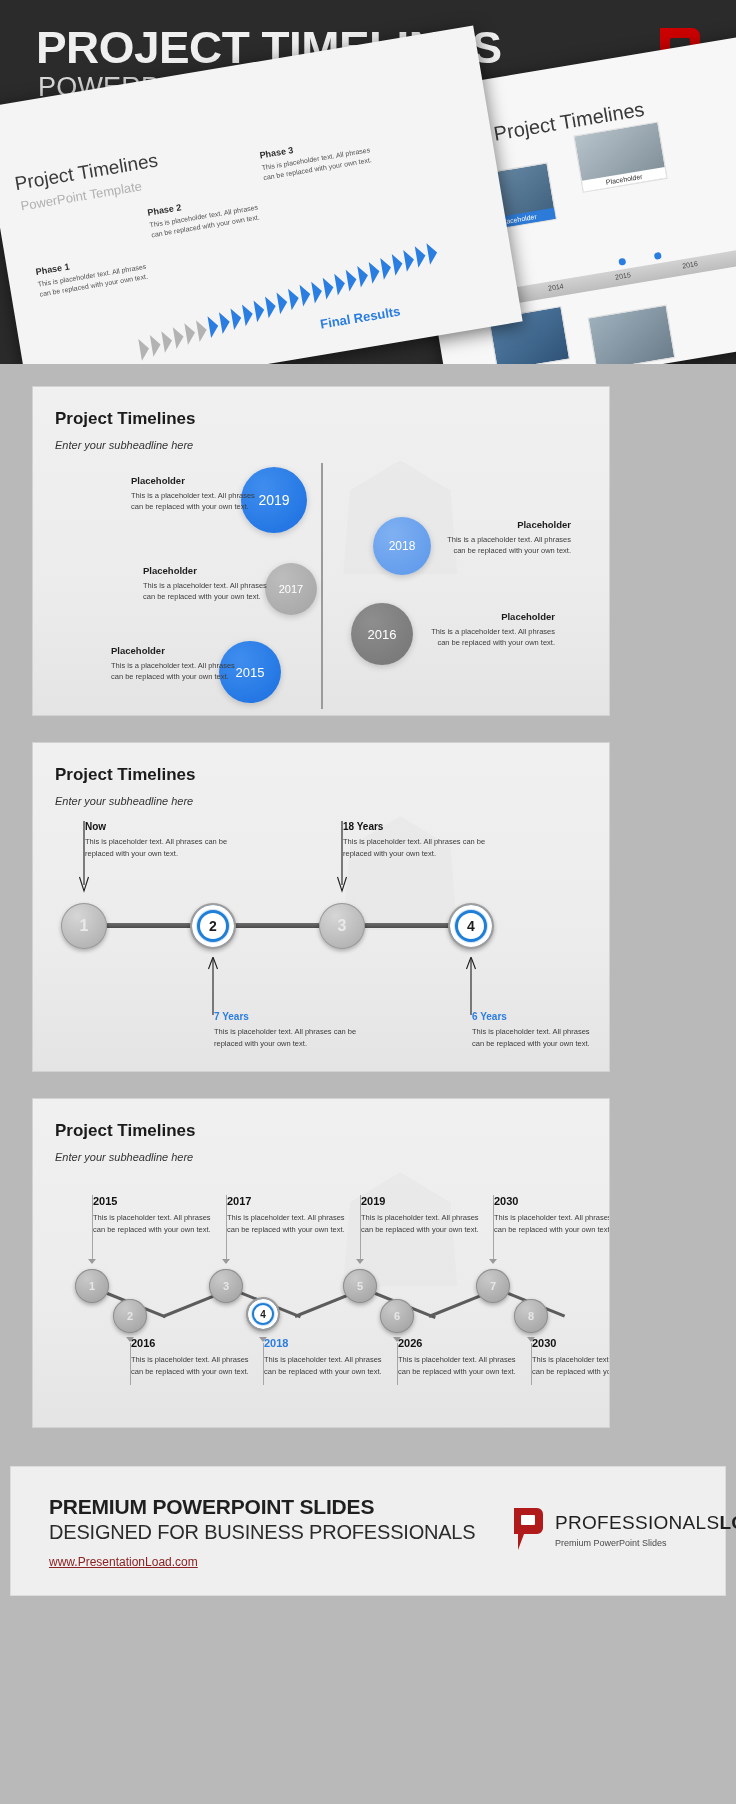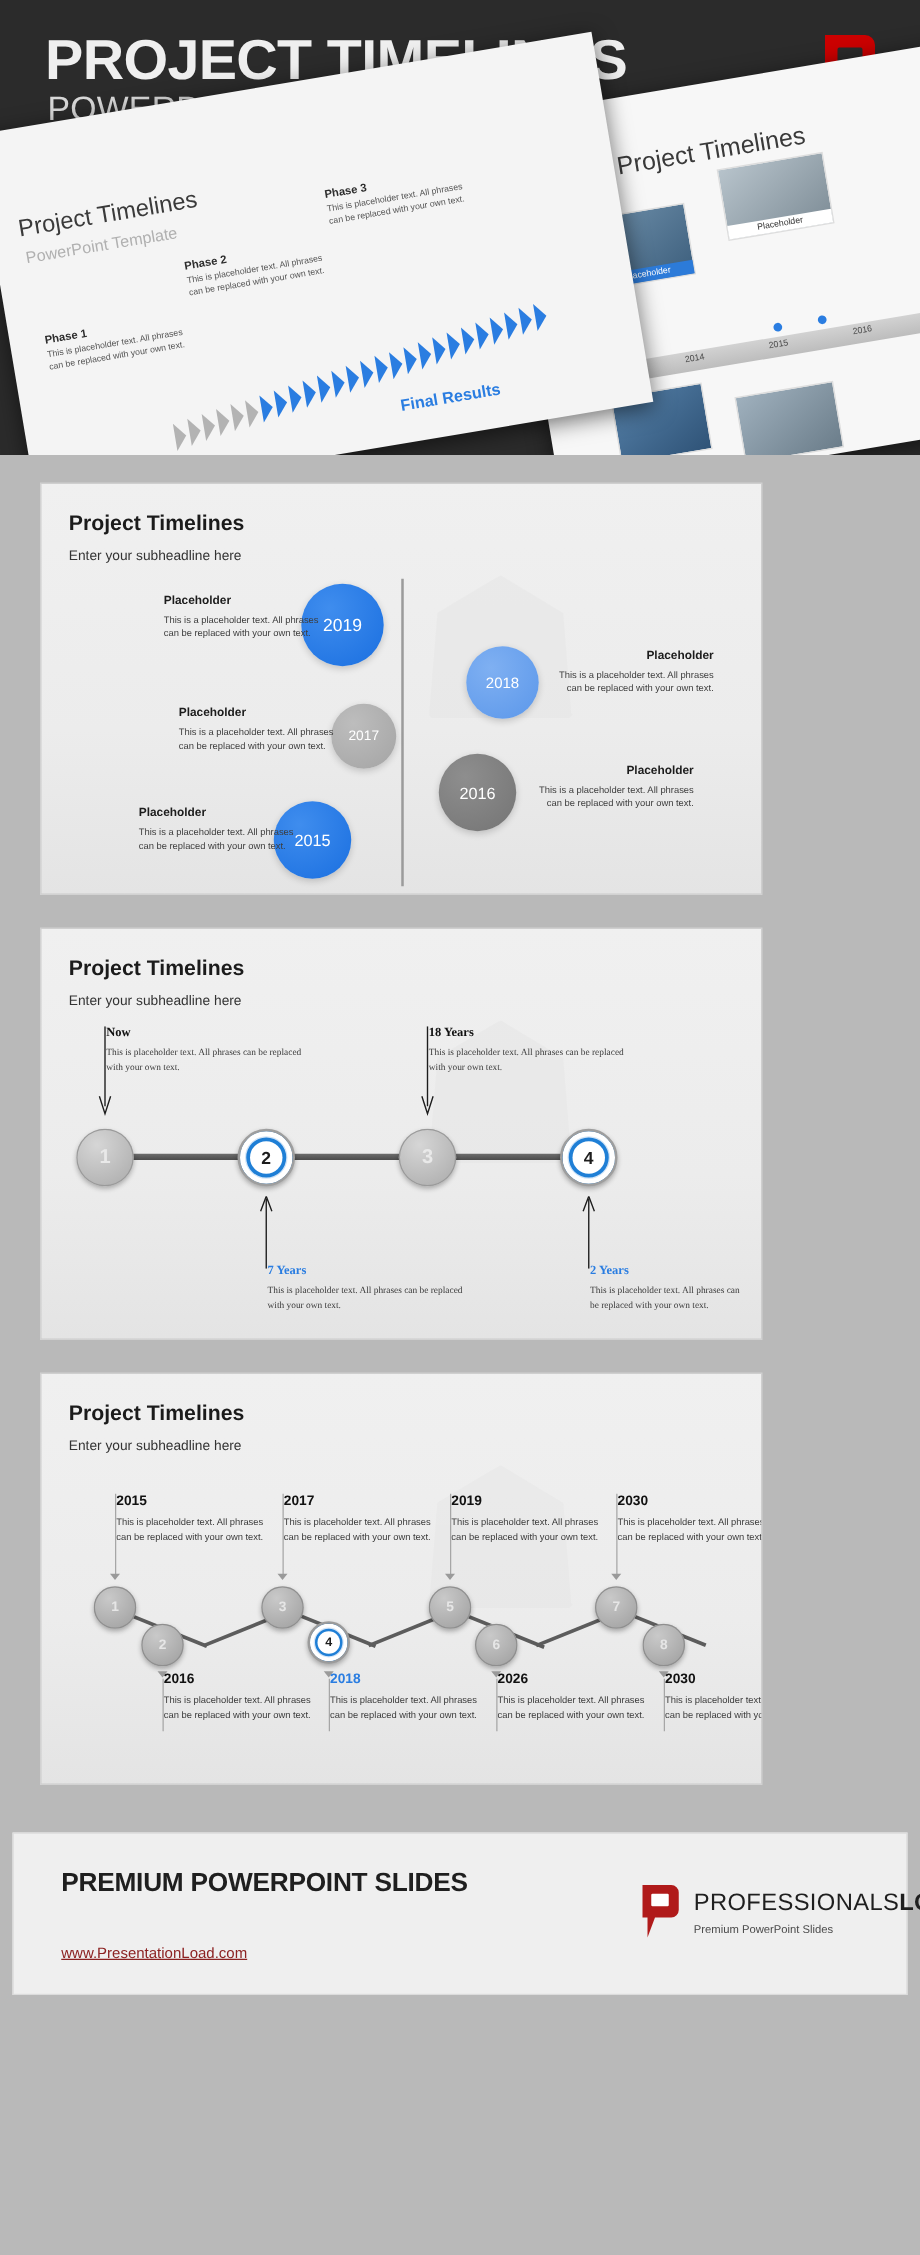--- a/index.html
+++ b/index.html
@@ -82,21 +82,21 @@
 
   
   .slide {
     position: absolute;
     left: 32px; width: 578px;
     background: linear-gradient(#f0f0f0 0%, #ececec 60%, #e4e4e4 100%);
     border: 1px solid #d2d2d2;
     overflow: hidden;
   }
   .slide-title { position: absolute; left: 22px; top: 22px; font-size: 17px; font-weight: 700; color: #1b1b1b; }
-  .slide-sub   { position: absolute; left: 22px; top: 52px; font-size: 11px; font-weight: 400; color: #333; }
+  .slide-sub   { position: absolute; left: 22px; top: 52px; font-size: 11px; font-weight: 400; color: #333; font-style: italic; }
   .wm {
     position: absolute; opacity: .5;
     color: #e6e6e6; font-size: 150px; font-weight: 700; line-height: 1;
     pointer-events: none; user-select: none;
   }
 
   
   #slide1 { top: 386px; height: 330px; }
   .axis-v { position: absolute; width: 2px; background: #9b9b9b; }
   .bubble {
@@ -130,21 +130,21 @@
   .node.blue {
     background: #1f7fd6;
     color: #1d1d1d;
     box-shadow: inset 0 0 0 4px #fff, inset 0 0 0 5px #cfe3f7, 0 2px 4px rgba(0,0,0,.3);
     border: 2px solid #9e9e9e;
   }
   .node.blue .nlabel {
     width: 26px; height: 26px; border-radius: 50%; background: #fff;
     display:flex; align-items:center; justify-content:center; font-size: 14px; color:#1d1d1d;
   }
-  .ann { position: absolute; width: 168px; font-family: Liberation Serif, serif; }
+  .ann { position: absolute; width: 168px; }
   .ann .a-h { font-size: 10px; font-weight: 700; color: #111; margin-bottom: 4px; }
   .ann .a-h.blue { color: #2a7de1; }
   .ann .a-p { font-size: 7.5px; color: #3b3b3b; line-height: 1.55; }
   .arrow-v { position: absolute; width: 12px; }
 
   
   #slide3 { top: 1098px; height: 330px; }
   .znode {
     position: absolute; width: 34px; height: 34px; border-radius: 50%;
     display: flex; align-items: center; justify-content: center;
@@ -372,21 +372,21 @@
     <div class="ann" style="left:181px; top:268px;">
       <div class="a-h blue">7 Years</div>
       <div class="a-p">This is placeholder text. All phrases can be replaced with your own text.</div>
     </div>
 
     <svg class="arrow-v" style="left:432px; top:214px; height:58px;" viewBox="0 0 12 58">
       <line x1="6" y1="58" x2="6" y2="2" stroke="#1d1d1d" stroke-width="1.1"></line>
       <polyline points="1.5,12 6,0 10.5,12" fill="none" stroke="#1d1d1d" stroke-width="1.1"></polyline>
     </svg>
     <div class="ann" style="left:439px; top:268px; width:120px;">
-      <div class="a-h blue">2 Years</div>
+      <div class="a-h blue">6 Years</div>
       <div class="a-p">This is placeholder text. All phrases can be replaced with your own text.</div>
     </div>
   </div>
 
   <div class="slide" id="slide3">
     <div class="wm" style="left:300px; top:58px;">☗</div>
     <div class="slide-title">Project Timelines</div>
     <div class="slide-sub">Enter your subheadline here</div>
 
     <div class="zseg" style="left:62px;  top:188px; width:76px; transform:rotate(22deg);"></div>
@@ -470,20 +470,21 @@
       <div class="z-p">This is placeholder text. All phrases can be replaced with your own text.</div>
     </div>
     <div class="zcard" style="left:499px; top:238px;">
       <div class="z-h">2030</div>
       <div class="z-p">This is placeholder text. All phrases can be replaced with your own text.</div>
     </div>
   </div>
 
   <div class="footer">
     <div class="f-l1">PREMIUM POWERPOINT SLIDES</div>
+    <div class="f-l2">DESIGNED FOR BUSINESS PROFESSIONALS</div>
     <a class="f-url" href="#">www.PresentationLoad.com</a>
 
     <div class="f-brand">
       <svg class="f-brand-logo" viewBox="0 0 34 44">
         <path d="M3 1 h23 a6 6 0 0 1 6 6 v14 a6 6 0 0 1 -6 6 H13 l-6 16 V27 H3 z" fill="#b01a1a"></path>
         <rect x="10" y="8" width="14" height="10" rx="1" fill="#ffffff"></rect>
       </svg>
       <div>
         <div class="f-brand-name"><span>PROFESSIONALS</span><b>LOAD</b></div>
         <div class="f-brand-tag">Premium PowerPoint Slides</div>

